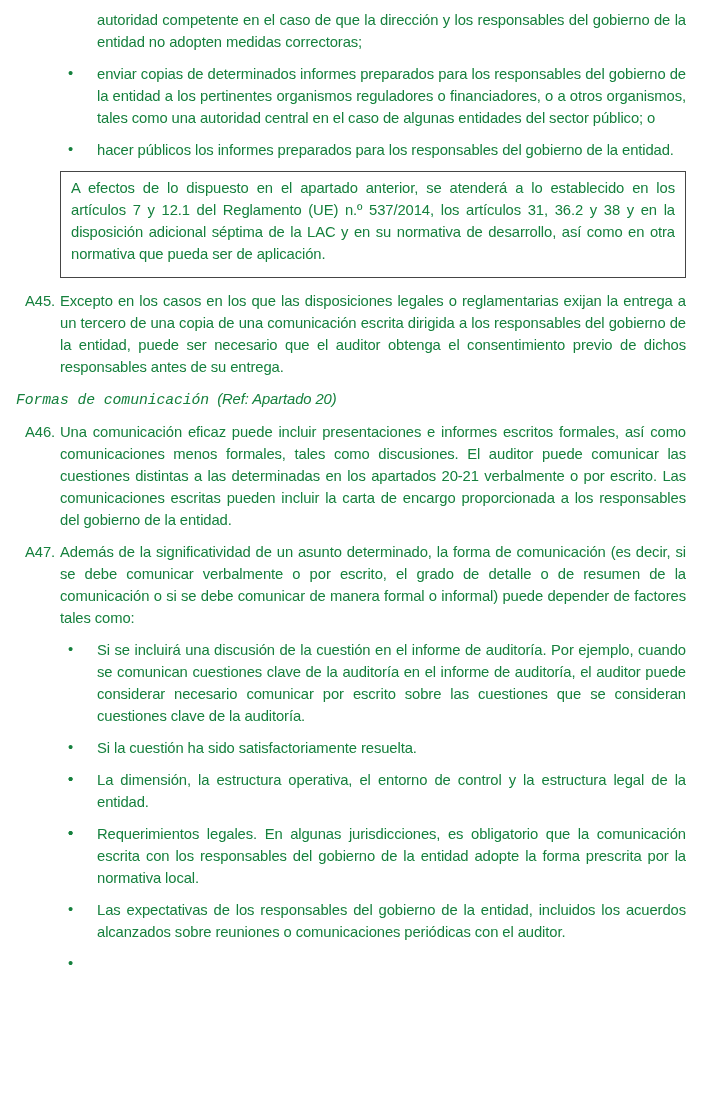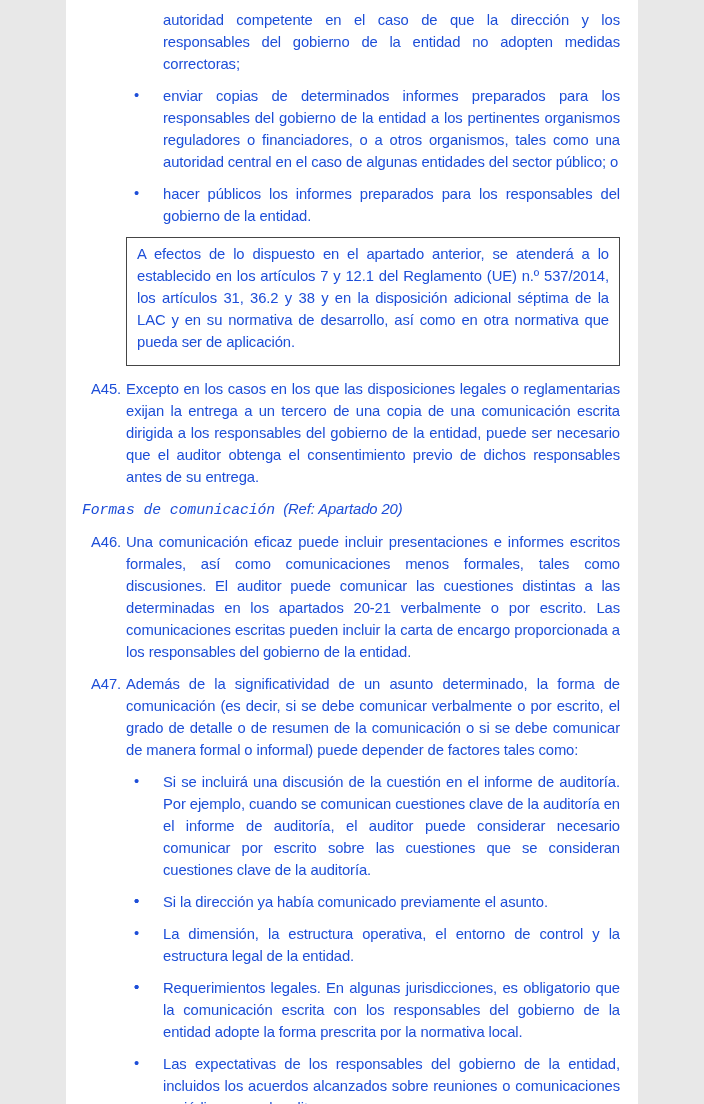--- a/index.html
+++ b/index.html
@@ -1,27 +1,27 @@
 <!DOCTYPE html>
 <html><head>
 <meta charset="utf-8">
 <style>
   html,body { margin:0; padding:0; background:#e8e8e8; }
   .page {
     position:relative;
-    width:572px; height:1104px;
+    width:704px; height:1104px;
     margin:0 auto;
     background:#ffffff;
     overflow:hidden;
     box-sizing:border-box;
     padding:9px 18px 0 0;
     font-family:"Liberation Sans", sans-serif;
     font-size:14.8px;
     line-height:22px;
-    color:#1d4ed8;
+    color:#15803d;
     letter-spacing:-0.1px;
   }
   .just { text-align:justify; text-justify:inter-word; hyphens:none; }
   .cont-para { margin:0 0 10px 97px; }
   .bullet-item { position:relative; padding-left:97px; margin-bottom:10px; }
   .bullet-item .dot { position:absolute; left:68px; top:-1px; }
   .num-para { position:relative; padding-left:60px; margin-bottom:10px; }
   .num-para .lbl { position:absolute; left:25px; top:0; }
   .boxed-note {
     margin:2px 0 12px 60px;
@@ -72,25 +72,25 @@
     <span>Además de la significatividad de un asunto determinado, la forma de comunicación (es decir, si se debe comunicar verbalmente o por escrito, el grado de detalle o de resumen de la comunicación o si se debe comunicar de manera formal o informal) puede depender de factores tales como:</span>
   </div>
 
   <div class="bullet-item just">
     <span class="dot">•</span>
     <span>Si se incluirá una discusión de la cuestión en el informe de auditoría. Por ejemplo, cuando se comunican cuestiones clave de la auditoría en el informe de auditoría, el auditor puede considerar necesario comunicar por escrito sobre las cuestiones que se consideran cuestiones clave de la auditoría.</span>
   </div>
 
   <div class="bullet-item just">
     <span class="dot">•</span>
+    <span>Si la cuestión ha sido satisfactoriamente resuelta.</span>
   </div>
 
   <div class="bullet-item just">
     <span class="dot">•</span>
-    <span>Si la dirección ya había comunicado previamente el asunto.</span>
   </div>
 
   <div class="bullet-item just">
     <span class="dot">•</span>
     <span>La dimensión, la estructura operativa, el entorno de control y la estructura legal de la entidad.</span>
   </div>
 
   <div class="bullet-item just">
     <span class="dot">•</span>
   </div>

